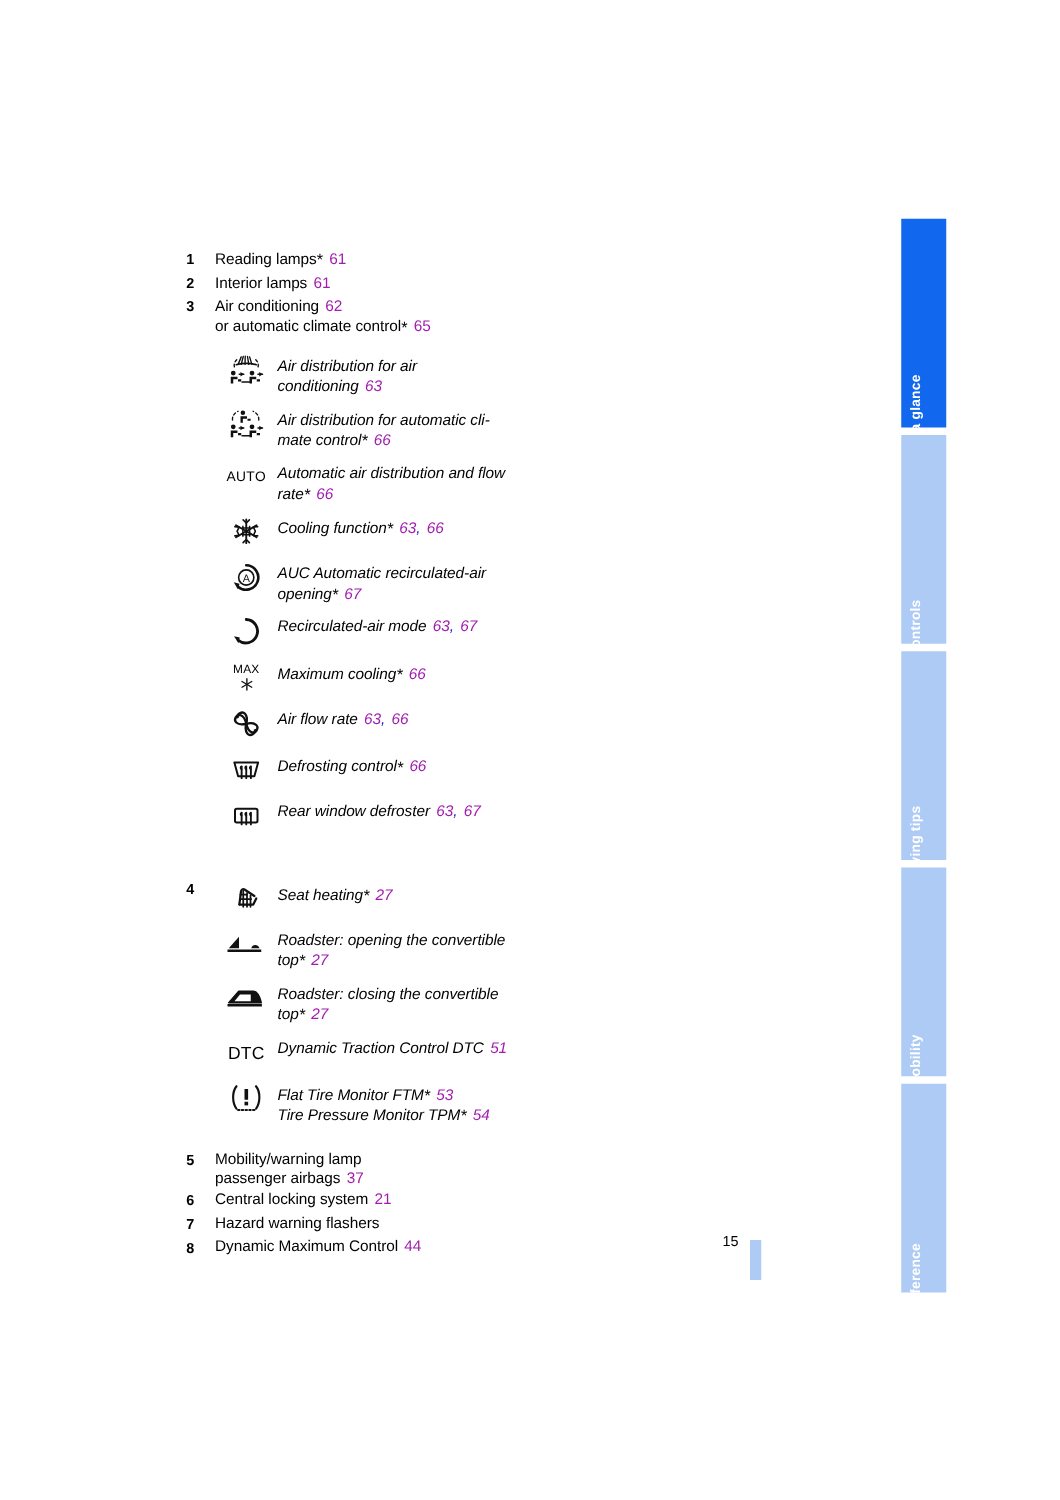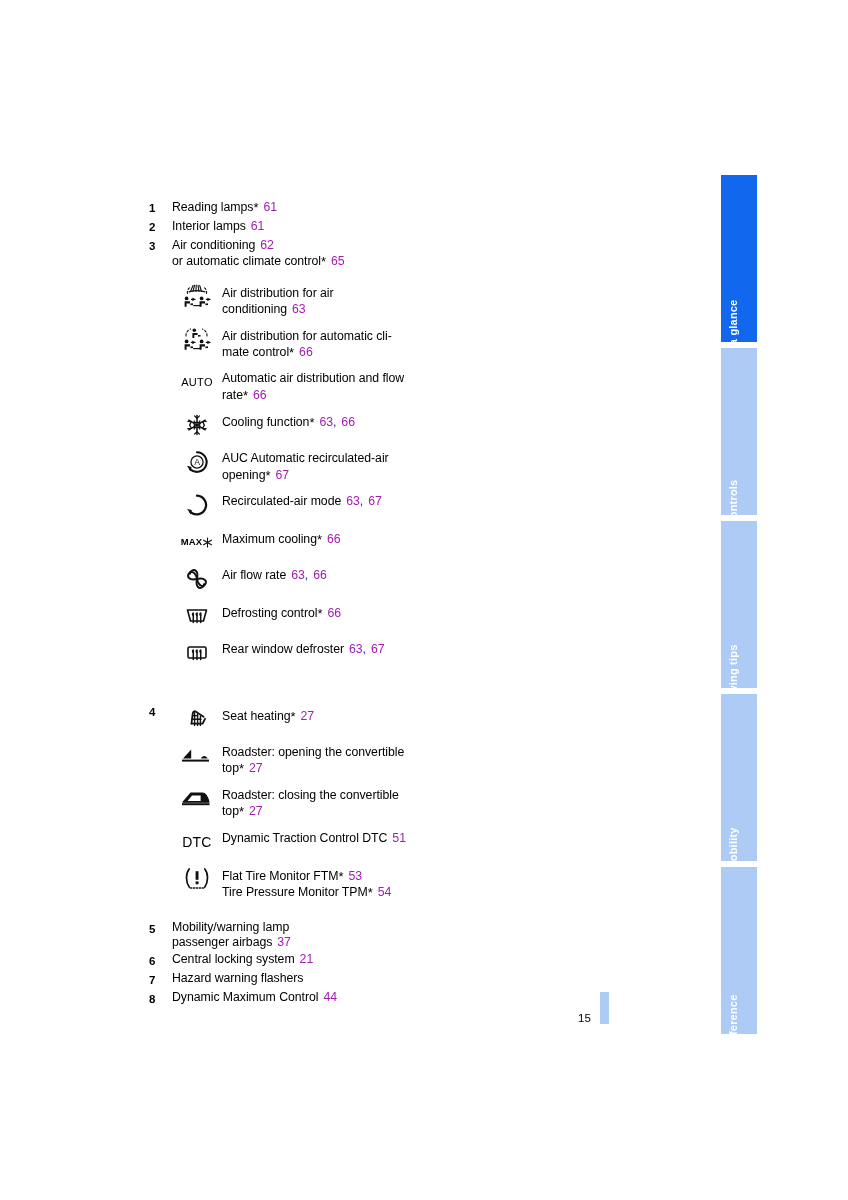--- a/index.html
+++ b/index.html
@@ -85,36 +85,36 @@
     padding-top: 0px;
     min-height: 30px;
     text-align: center;
   }
   .irow .ilabel {
     font-size: 12.3px;
     line-height: 15.4px;
     padding-top: 4px;
     color: #000;
     letter-spacing: -0.05px;
+    font-style: italic;
   }
   .irow.indent { margin-left: 23px; }
 
   .icontext {
     font-size: 11px;
     letter-spacing: 0.3px;
     color: #000;
   }
   .icontext.dtc { font-size: 14px; letter-spacing: 0.2px; }
 
   .maxwrap {
     display: flex;
-    flex-direction: row;
+    flex-direction: column;
     align-items: center;
     line-height: 1;
-    font-weight: bold;
   }
   .maxwrap .maxtxt { font-size: 9.5px; letter-spacing: 0.2px; }
   .maxwrap .maxsnow { font-size: 8px; margin-top: 1px; }
 
   svg { display: block; }
 
   
   #thumbindex {
     position: absolute;
     left: 721px;
@@ -139,21 +139,21 @@
     font-size: 11px;
     font-weight: bold;
     letter-spacing: 0.2px;
   }
   .tab.active .tablabel { color: #ffffff; }
 
   
   #pagenum {
     position: absolute;
     left: 578px;
-    top: 1012px;
+    top: 988px;
     font-size: 11.5px;
     color: #000;
   }
   #pagebar {
     position: absolute;
     left: 600px;
     top: 992px;
     width: 9px;
     height: 32px;
     background: #aecbf5;

